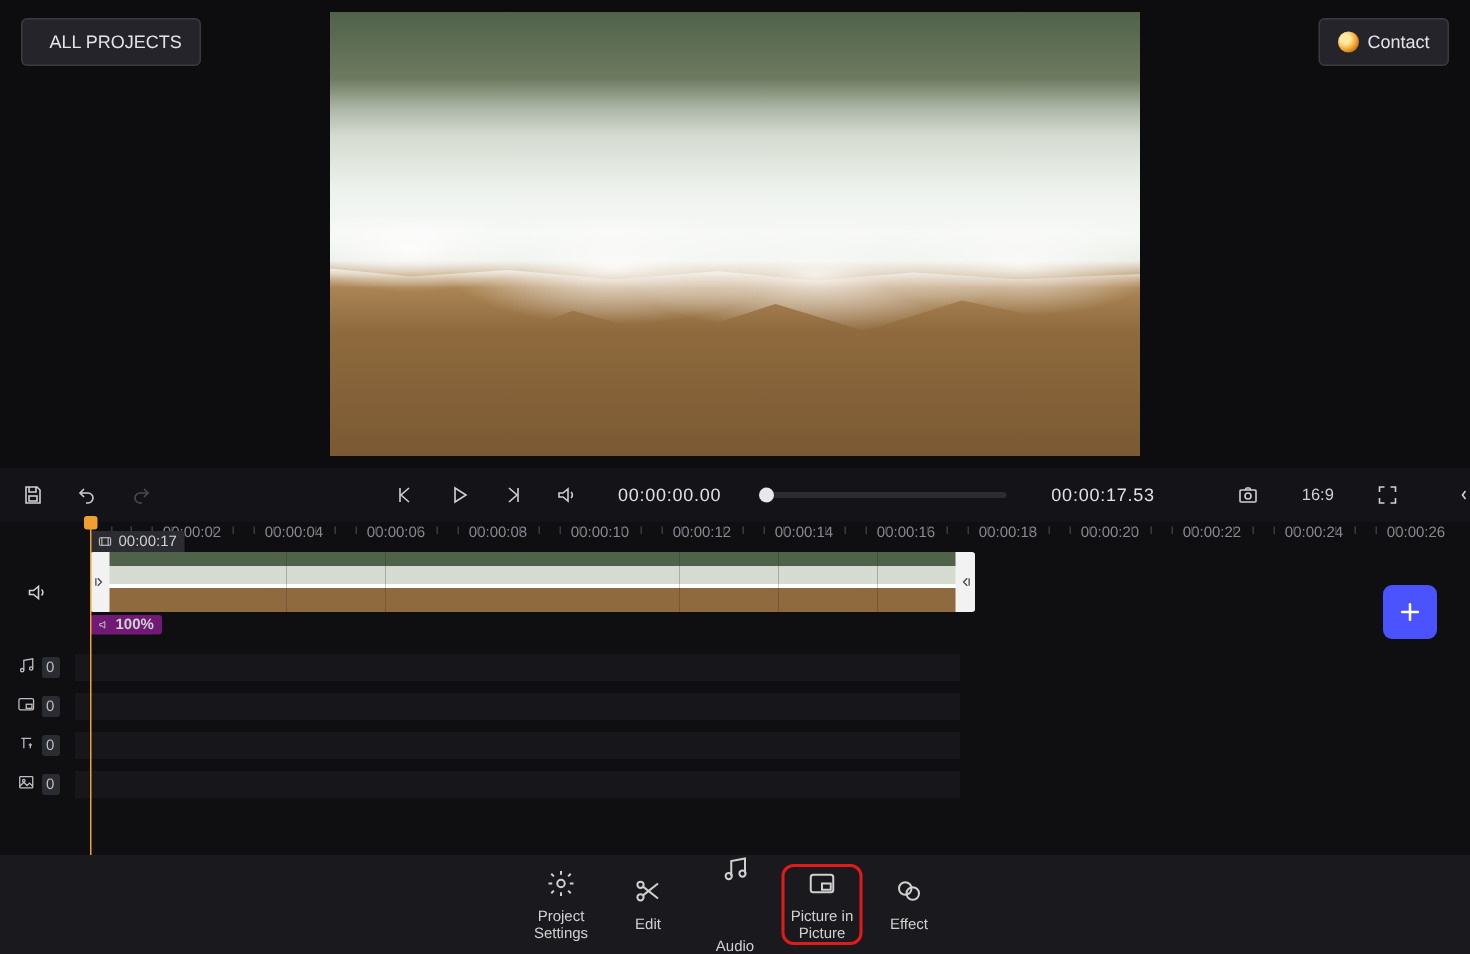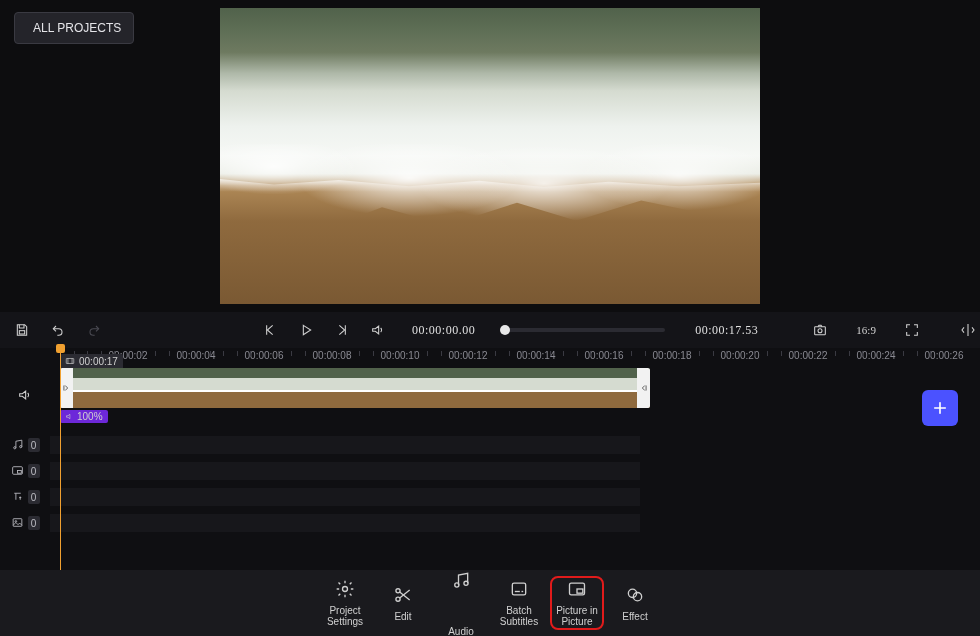--- a/index.html
+++ b/index.html
@@ -64,21 +64,20 @@
   clip-path: polygon(0 30%, 10% 60%, 22% 35%, 35% 70%, 48% 40%, 60% 75%, 72% 45%, 85% 70%, 100% 50%, 100% 100%, 0 100%);
 }
 
 
 .transport-bar {
   position: absolute; top: 312px; left: 0; right: 0; height: 36px;
   display: flex; align-items: center;
   background: #141418;
   padding: 0 14px;
   gap: 20px;
-  font-family: Liberation Serif, serif;
 }
 .icon-btn {
   width: 22px; height: 22px; display: inline-flex; align-items: center; justify-content: center;
   color: #d0d0d0; cursor: pointer;
 }
 .icon-btn svg { width: 16px; height: 16px; stroke: currentColor; fill: none; stroke-width: 1.6; }
 .icon-btn.disabled { color: #4a4a52; cursor: default; }
 .time-text { font-size: 12px; color: #e0e0e0; letter-spacing: .5px; }
 .seek-track {
   position: relative; height: 4px; background: #2b2b32; border-radius: 2px;
@@ -172,22 +171,22 @@
   position: absolute; top: 0; width: 14px; height: 100%;
   background: #f2f2f2; display: flex; align-items: center; justify-content: center;
 }
 .clip-handle.left  { left: -1px; border-radius: 3px 0 0 3px; }
 .clip-handle.right { right: -1px; border-radius: 0 3px 3px 0; }
 .clip-handle svg { width: 10px; height: 10px; stroke: #444; fill: none; stroke-width: 2; }
 
 .vol-tag {
   position: absolute; top: 42px; left: 10px;
   display: inline-flex; align-items: center; gap: 3px;
-  background: #6d28d9; padding: 1px 5px; border-radius: 2px;
-  font-size: 10px; color: #d0d0d0;
+  background: #701a75; padding: 1px 5px; border-radius: 2px;
+  font-size: 10px; color: #d0d0d0; font-weight: bold;
 }
 .vol-tag svg { width: 9px; height: 9px; stroke: currentColor; fill: none; stroke-width: 1.6; }
 
 .add-btn {
   position: absolute; right: 22px; top: 42px;
   width: 36px; height: 36px; border-radius: 6px;
   background: #4b52ff; display: flex; align-items: center; justify-content: center;
   cursor: pointer;
 }
 .add-btn svg { width: 18px; height: 18px; stroke: #fff; fill: none; stroke-width: 2.2; stroke-linecap: round; }
@@ -221,20 +220,24 @@
 <body>
 
 <div class="top-bar">
   <button class="btn">
     <span>
       <svg viewBox="0 0 24 24">
           <polyline points="14 6 8 12 14 18"></polyline>
         </svg>
     </span>
     <span>ALL PROJECTS</span>
+  </button>
+  <button class="btn">
+    <span class="contact-orb"></span>
+    <span>Contact</span>
   </button>
 </div>
 
 <div class="preview">
   <div class="sea"></div>
   <div class="foam-band"></div>
   <div class="thin-foam"></div>
 </div>
 
 <div class="transport-bar">
@@ -552,29 +555,20 @@
         <span style="white-space: pre;">Edit</span>
       </div>
       <div class="tool">
         <span><svg viewBox="0 0 24 24">
             <path d="M9 18V6l11-2v12"></path>
             <circle cx="7" cy="18" r="2.5"></circle>
             <circle cx="18" cy="16" r="2.5"></circle>
           </svg></span>
         <span style="white-space: pre; margin-top: 30px;">Audio</span>
       </div>
-      <div class="tool">
-        <span><svg viewBox="0 0 24 24">
-            <rect x="4" y="5" width="16" height="14" rx="2"></rect>
-            <line x1="7" y1="15" x2="13" y2="15"></line>
-            <line x1="15" y1="15" x2="17" y2="15"></line>
-          </svg></span>
-        <span style="white-space: pre;">Batch
-Subtitles</span>
-      </div>
       <div class="tool highlighted">
         <span><svg viewBox="0 0 24 24">
             <rect x="3" y="5" width="18" height="14" rx="2"></rect>
             <rect x="12" y="12" width="7" height="5"></rect>
           </svg></span>
         <span style="white-space: pre;">Picture in
 Picture</span>
       </div>
       <div class="tool">
         <span><svg viewBox="0 0 24 24">

